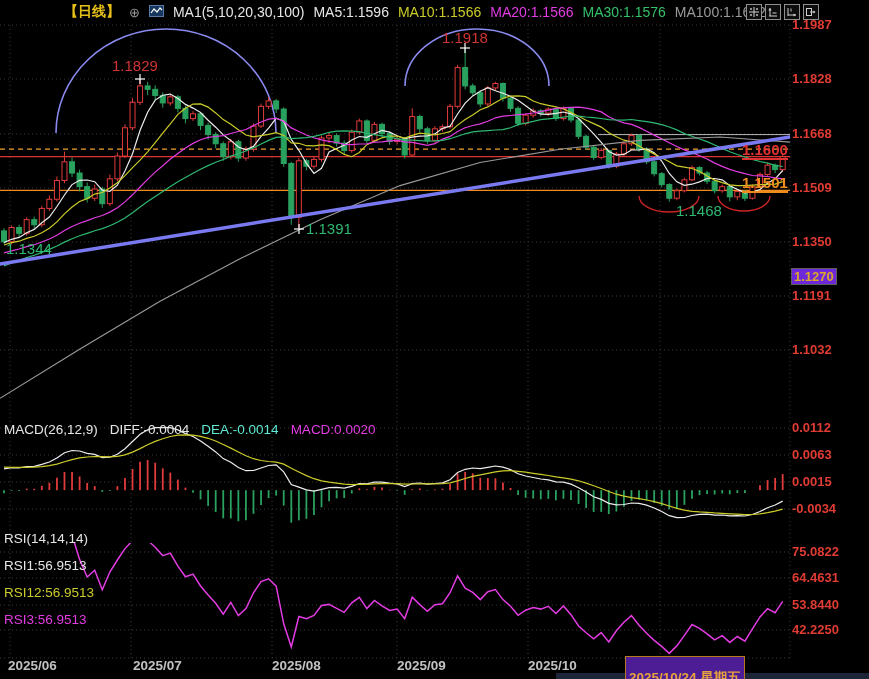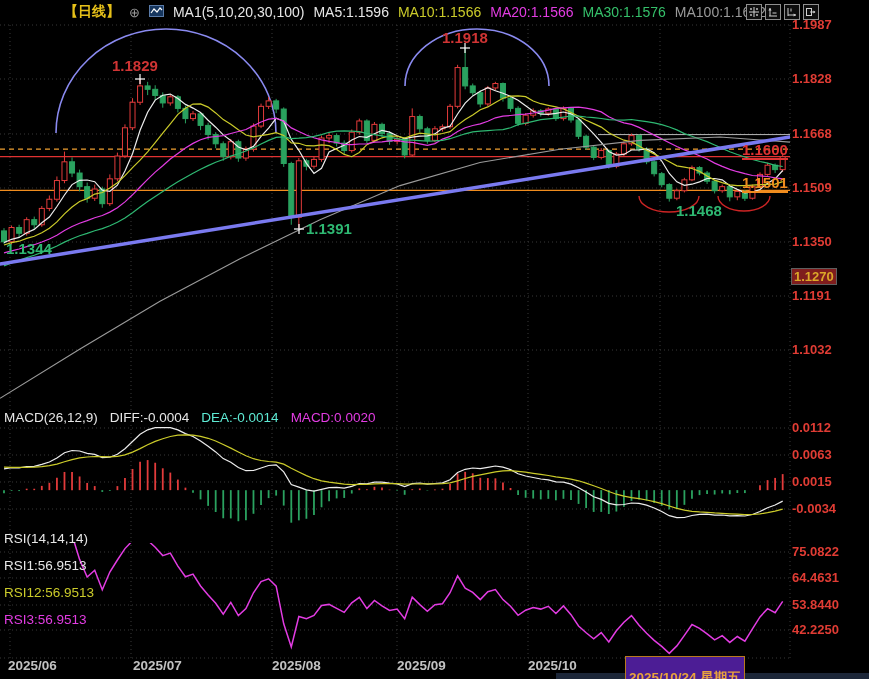--- a/index.html
+++ b/index.html
@@ -10,23 +10,23 @@
        font-size:14px;white-space:nowrap;z-index:30;}
   .hdr .per{color:#e6c019;font-weight:700;}
   .plus-circ{color:#9a9a9a;font-size:13px;}
   .mini-chart-icon{display:inline-block;}
   .subhdr{position:absolute;left:4px;display:flex;gap:12px;font-size:13.5px;z-index:30;white-space:nowrap;}
   .toolbar{position:absolute;left:746px;top:4px;display:flex;gap:3px;z-index:40;}
   .tb-btn{width:14px;height:14px;border:1px solid #8f8f8f;background:#0d0d0d;display:flex;
           align-items:center;justify-content:center;cursor:pointer;}
   .axlabel{position:absolute;left:792px;color:#e03c34;font-size:13px;font-weight:700;z-index:20;white-space:nowrap;}
   .boxed-ax{position:absolute;left:791px;color:#dba829;font-size:13px;font-weight:700;
-            border:1px solid #5f5f5f;background:#7f1d1d;padding:0 2px;z-index:21;white-space:nowrap;}
+            border:1px solid #5f5f5f;background:#6d28d9;padding:0 2px;z-index:21;white-space:nowrap;}
   .pricelab{position:absolute;font-size:15px;font-weight:700;z-index:22;white-space:nowrap;}
-  .anno{position:absolute;font-size:15px;font-weight:700;z-index:22;white-space:nowrap;}
+  .anno{position:absolute;font-size:15px;font-weight:400;z-index:22;white-space:nowrap;}
   .month{position:absolute;top:658px;color:#c2c2c2;font-size:13.5px;font-weight:700;z-index:20;white-space:nowrap;}
   .curdate{position:absolute;top:656px;color:#e8a33d;font-size:13.5px;font-weight:700;
            border:1px solid #b97a1e;padding:12px 3px;background:#4c1d95;z-index:21;white-space:nowrap;}
   .watermark{position:absolute;left:736px;top:604px;font-size:42px;color:#edf0f4;
              letter-spacing:1px;z-index:15;}
   .botstrip{position:absolute;left:556px;top:673px;width:313px;height:6px;background:#1c2638;z-index:5;}
 </style>
 </head>
 <body>
 
@@ -458,21 +458,21 @@
     </span>
     <span class="tb-btn">
       <svg width="12" height="12">
           <rect x="1.5" y="2.5" width="5" height="7" fill="none" stroke="#cfcfcf"></rect>
       <path d="M5 6h5" stroke="#cfcfcf" stroke-width="1"></path>
           <path d="M10.5 6L8.4 4.6v2.8z" fill="#cfcfcf"></path>
         </svg>
     </span>
   </div>
 
-  <div class="subhdr" style="top:410px;">
+  <div class="subhdr" style="top:422px;">
     <span style="color:#e6e6e6">MACD(26,12,9)</span>
     <span style="color: rgb(230, 230, 230);">DIFF:-0.0004</span>
     <span style="color: #5eead4;">DEA:-0.0014</span>
     <span style="color: rgb(226, 60, 226);">MACD:0.0020</span>
   </div>
 
   <div class="subhdr" style="top:531px;flex-direction:column;">
     <span style="color:#e6e6e6">RSI(14,14,14)</span>
     <span style="color: rgb(230, 230, 230);">RSI1:56.9513</span>
     <span style="color: rgb(203, 203, 42);">RSI12:56.9513</span>

